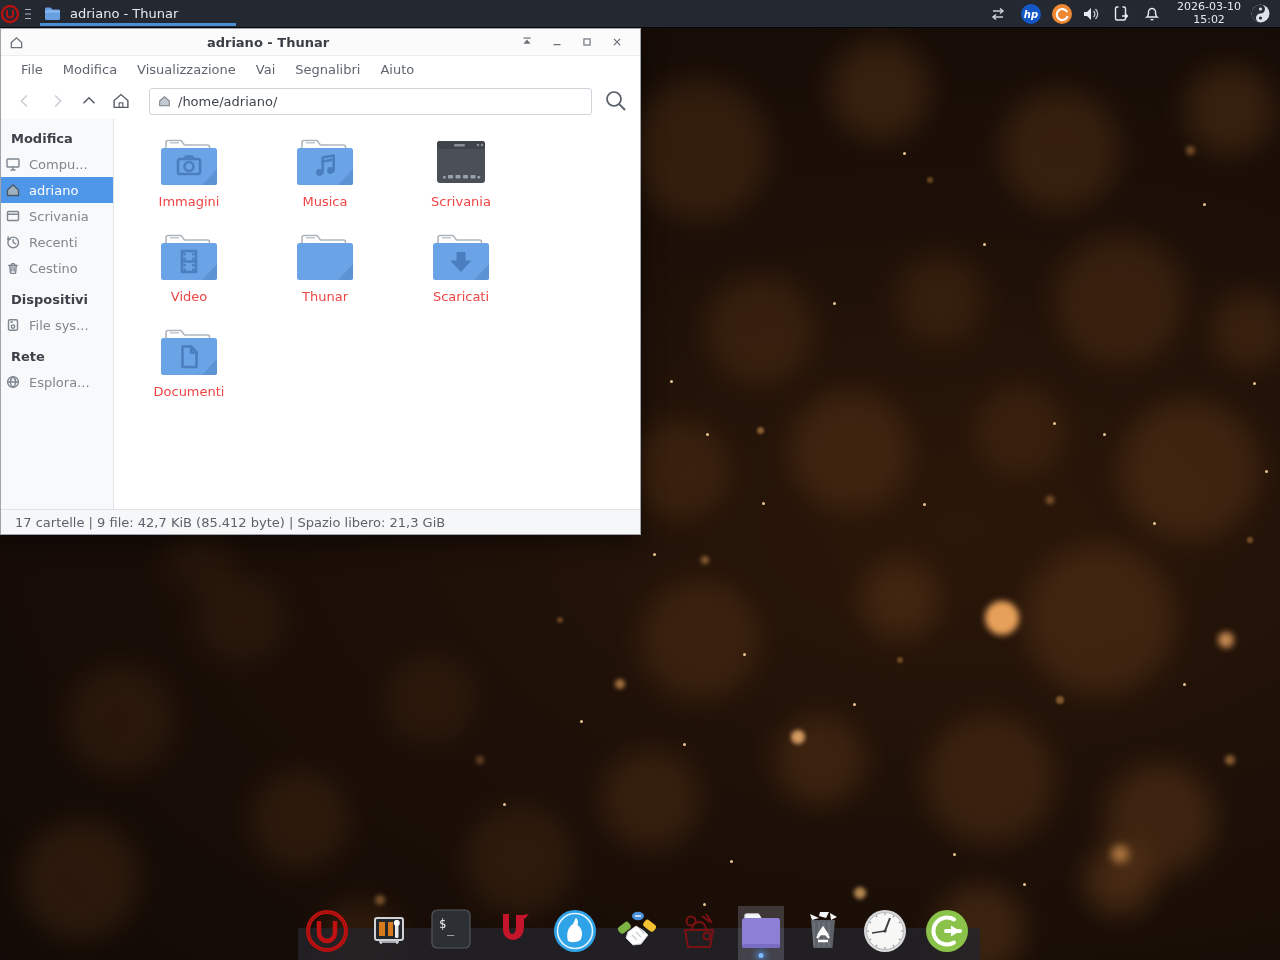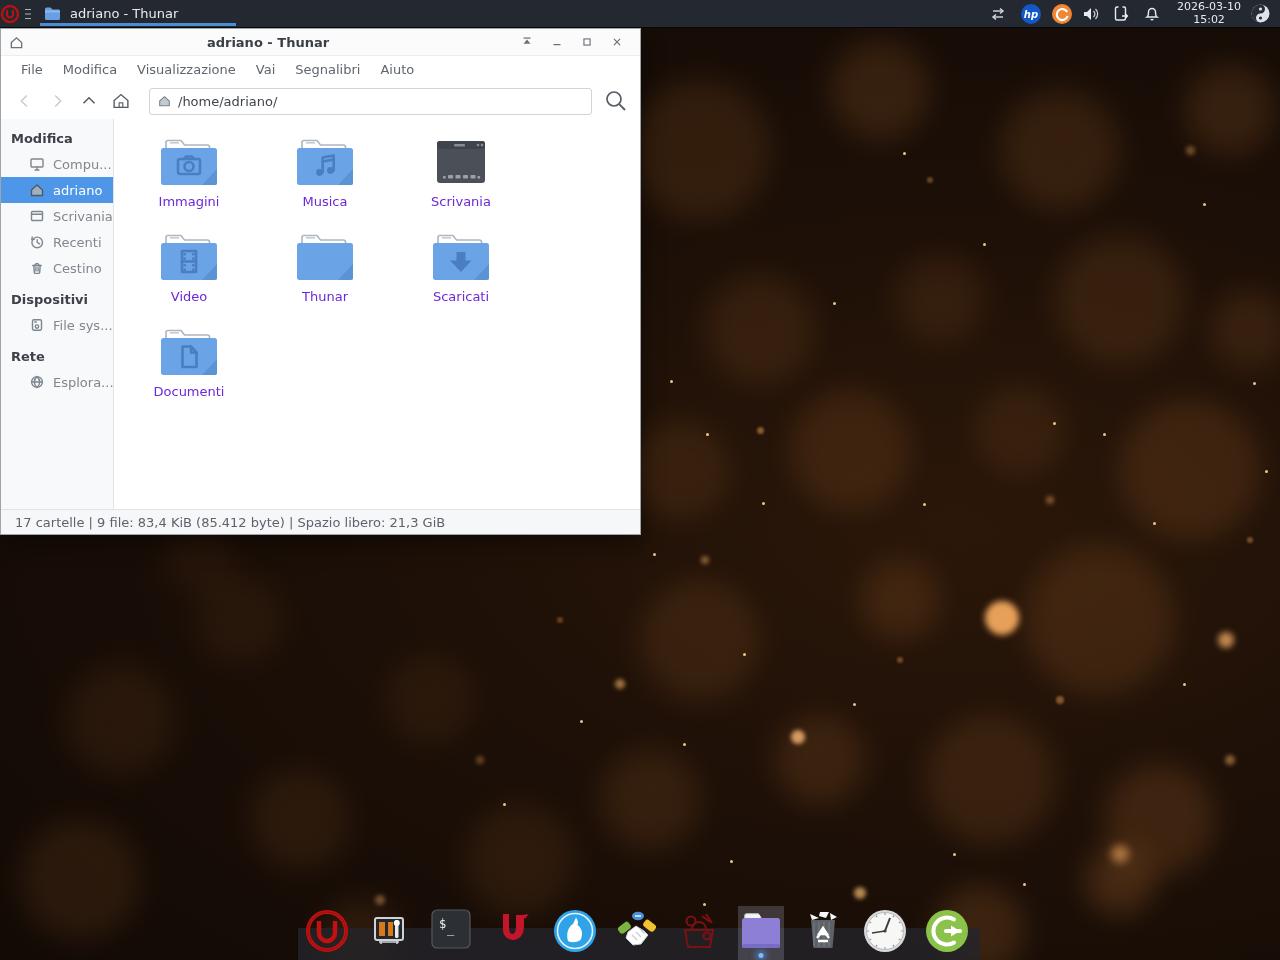--- a/index.html
+++ b/index.html
@@ -32,30 +32,30 @@
   #menubar { height:27px; background:#ffffff; display:flex; align-items:center; padding-left:10px; }
   .menu-item { font-size:13px; color:#5f6670; padding:4px 10px; }
   #toolbar { height:36px; background:#ffffff; display:flex; align-items:center; padding:0 8px; }
   .tool-btn { width:32px; height:28px; display:flex; align-items:center; justify-content:center; border-radius:3px; }
   #pathbar { flex:1; height:27px; margin:0 8px 0 12px; border:1px solid #cfd5db; border-radius:3px;
              display:flex; align-items:center; padding:0 7px; gap:6px; background:#fff; }
   #path-text { font-size:13px; color:#3f454d; }
   #window-body { flex:1; display:flex; overflow:hidden; }
   #sidebar { width:113px; background:#f8f9fa; border-right:1px solid #dfe2e6; padding-top:8px; overflow:hidden; }
   .side-header { font-size:13px; font-weight:bold; color:#3c414a; padding:4px 0 5px 10px; }
-  .side-row { height:26px; display:flex; align-items:center; gap:8px; padding-left:28px; white-space:nowrap;text-align:center; }
+  .side-row { height:26px; display:flex; align-items:center; gap:8px; padding-left:4px; white-space:nowrap;text-align:center; }
   .side-row .lbl { font-size:13px; color:#80878f; }
   .side-row.selected { background:#4d96e8; }
   .side-row.selected .lbl { color:#ffffff; }
   .side-gap { height:7px; }
   #iconview { flex:1; background:#ffffff; padding:17px 0 0 7px;
               display:grid; grid-template-columns:repeat(3,136px); grid-auto-rows:95px; align-content:start; }
   .folder-cell { display:flex; flex-direction:column; align-items:center; }
   .folder-cell .ficon { width:62px; height:52px; }
-  .folder-cell .flabel { margin-top:6px; font-size:13px; color:#6d28d9; }
+  .folder-cell .flabel { margin-top:6px; font-size:13px; color:#ef4444; }
   #statusbar { height:25px; background:#f6f7f8; border-top:1px solid #e1e4e7; display:flex; align-items:center;
                padding-left:14px; font-size:13px; color:#5c636c; }
 
   
   #dock { position:absolute; left:298px; top:900px; width:682px; height:60px; z-index:30; }
   #dock .bar { position:absolute; left:0; right:0; top:28px; bottom:0; background:rgba(36,36,42,.80); }
   #dock-items { position:absolute; left:6px; top:6px; display:flex; gap:16px; }
   .dock-item { width:46px; height:54px; display:flex; align-items:flex-start; justify-content:center; position:relative; }
   .dock-item.active { background:rgba(140,140,160,.32); }
   .dock-item.active .run-dot { position:absolute; bottom:2px; left:50%; transform:translateX(-50%);
@@ -485,21 +485,21 @@
                 <path d="M24.5,20.5 h8.5 l5.5,6 v14.5 h-14 Z"></path>
                 <path d="M33,20.5 v6 h5.5"></path>
               </g>
   </svg></div>
           <div class="flabel">Documenti</div>
         </div>
       </div>
   </div>
 
   <div id="statusbar">
-    <span>17 cartelle  |  9 file: 83,4 KiB (85.412 byte)  |  Spazio libero: 21,3 GiB</span>
+    <span>17 cartelle  |  9 file: 42,7 KiB (85.412 byte)  |  Spazio libero: 21,3 GiB</span>
   </div>
 </div>
 
 <div id="dock">
   <div class="bar"></div>
   <div id="dock-items">
       <div class="dock-item">
         <span style="margin-top: 2px;"><svg width="46" height="46" viewBox="0 0 46 46">
             <circle cx="23" cy="23" r="19" fill="none" stroke="#c21111" stroke-width="4"></circle>
             <circle cx="23" cy="23" r="19" fill="none" stroke="#7d0b0b" stroke-width="1" opacity="0.6"></circle>

